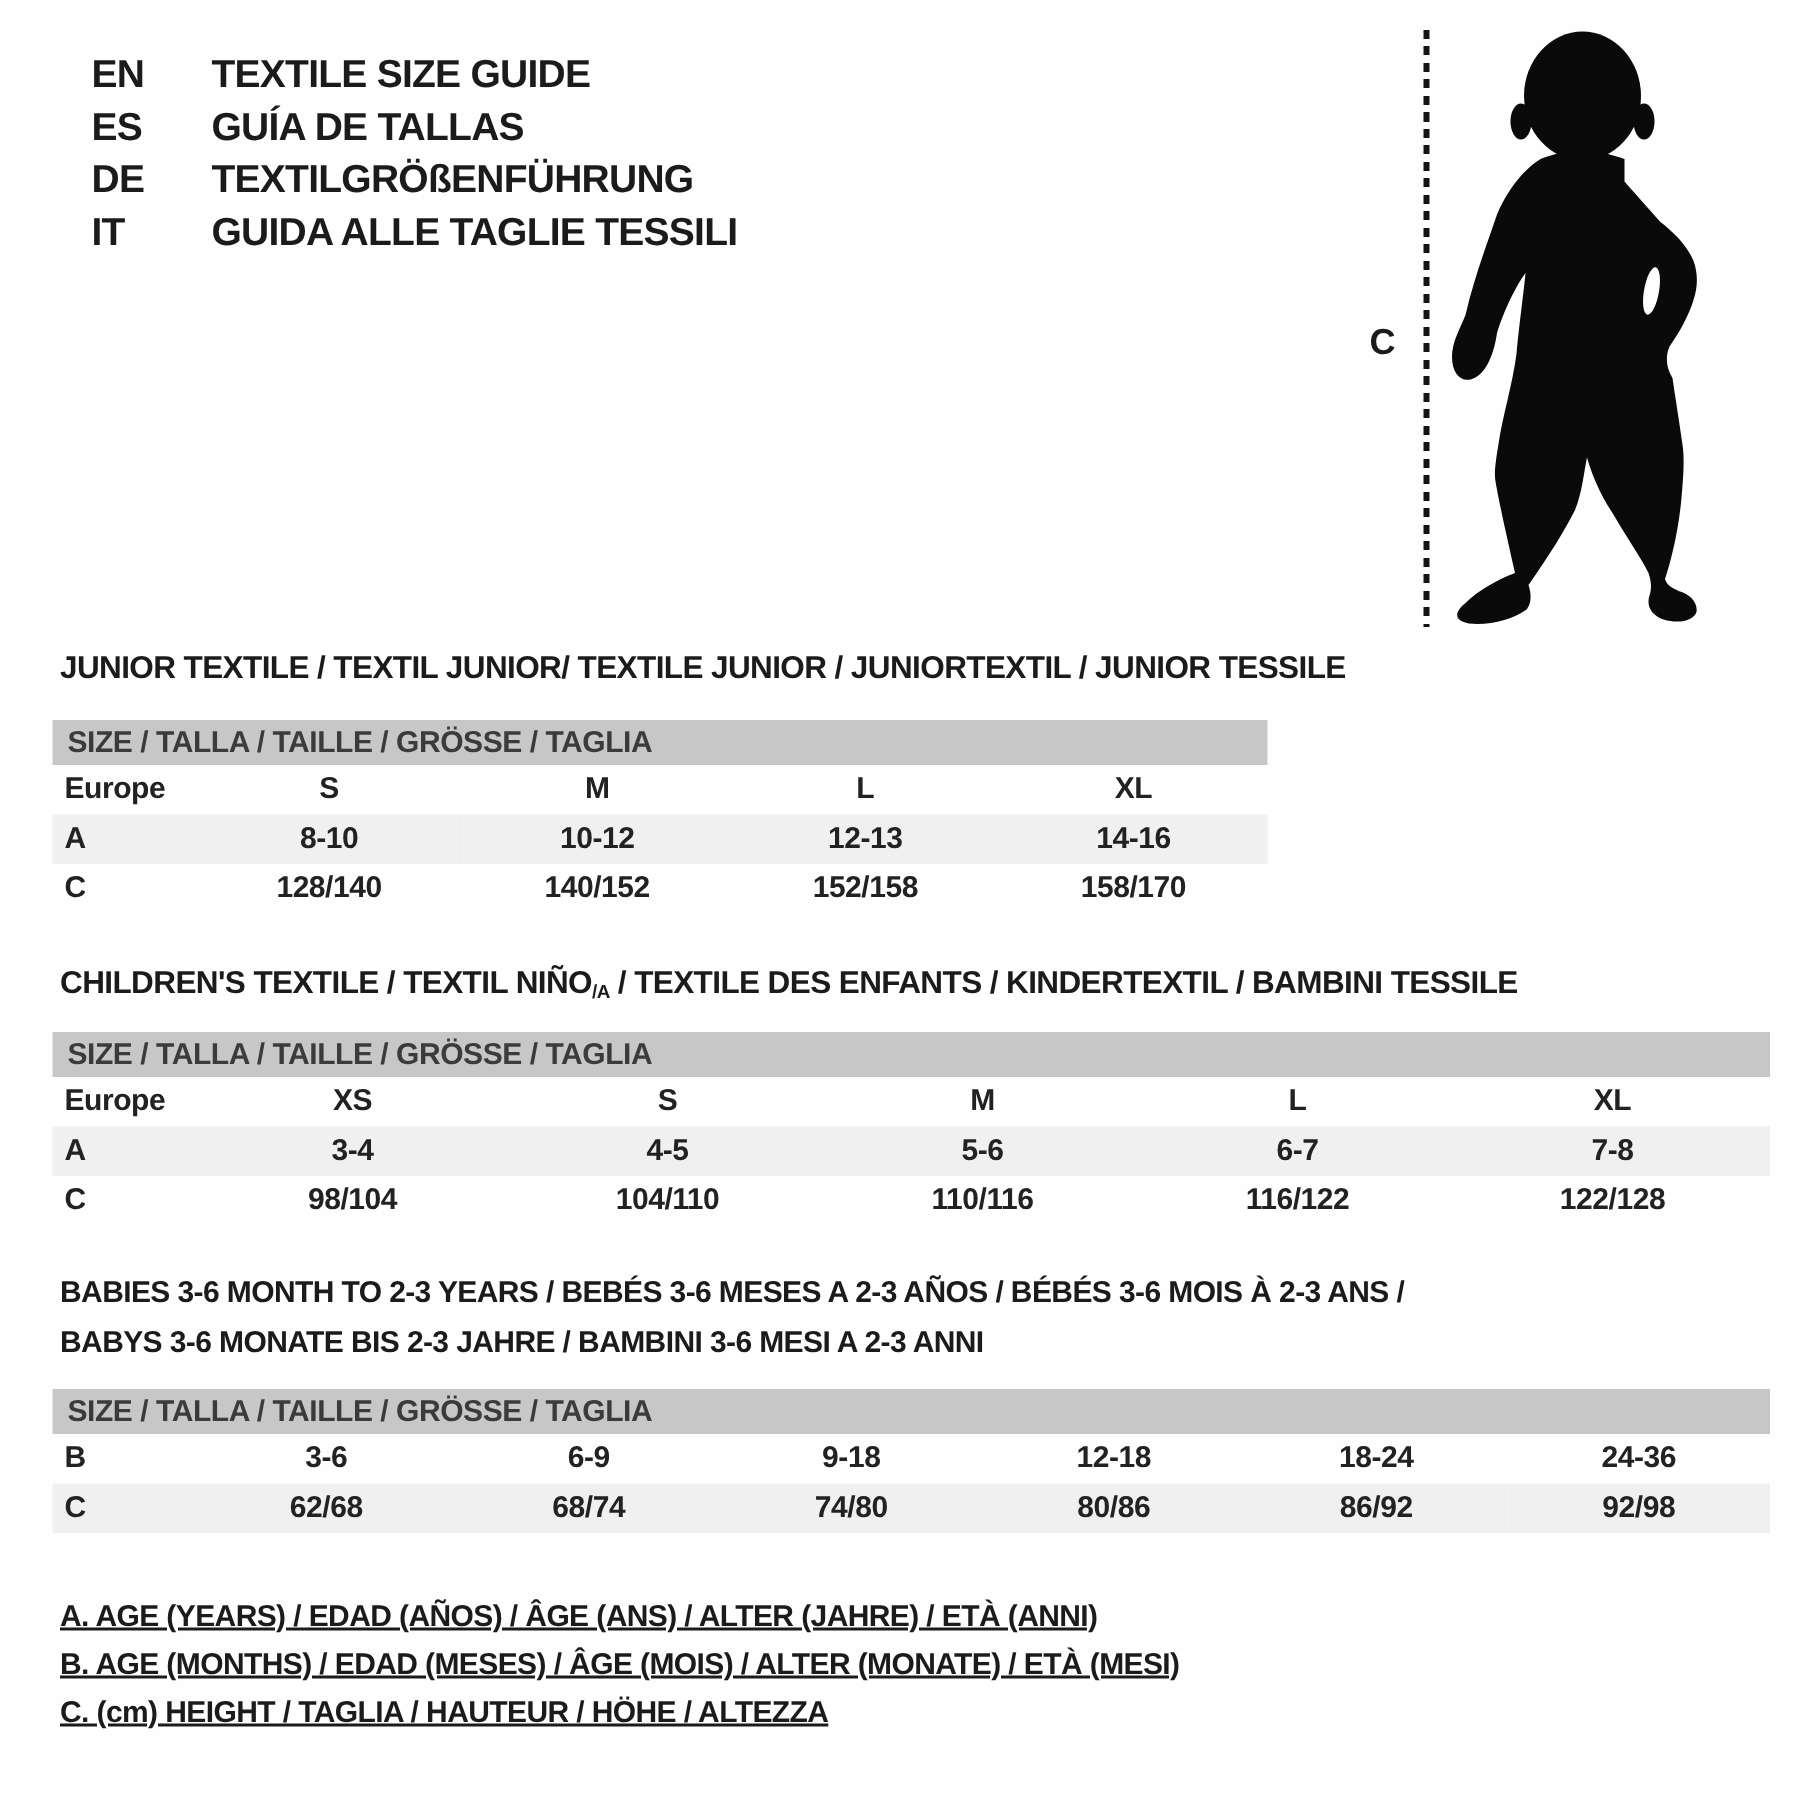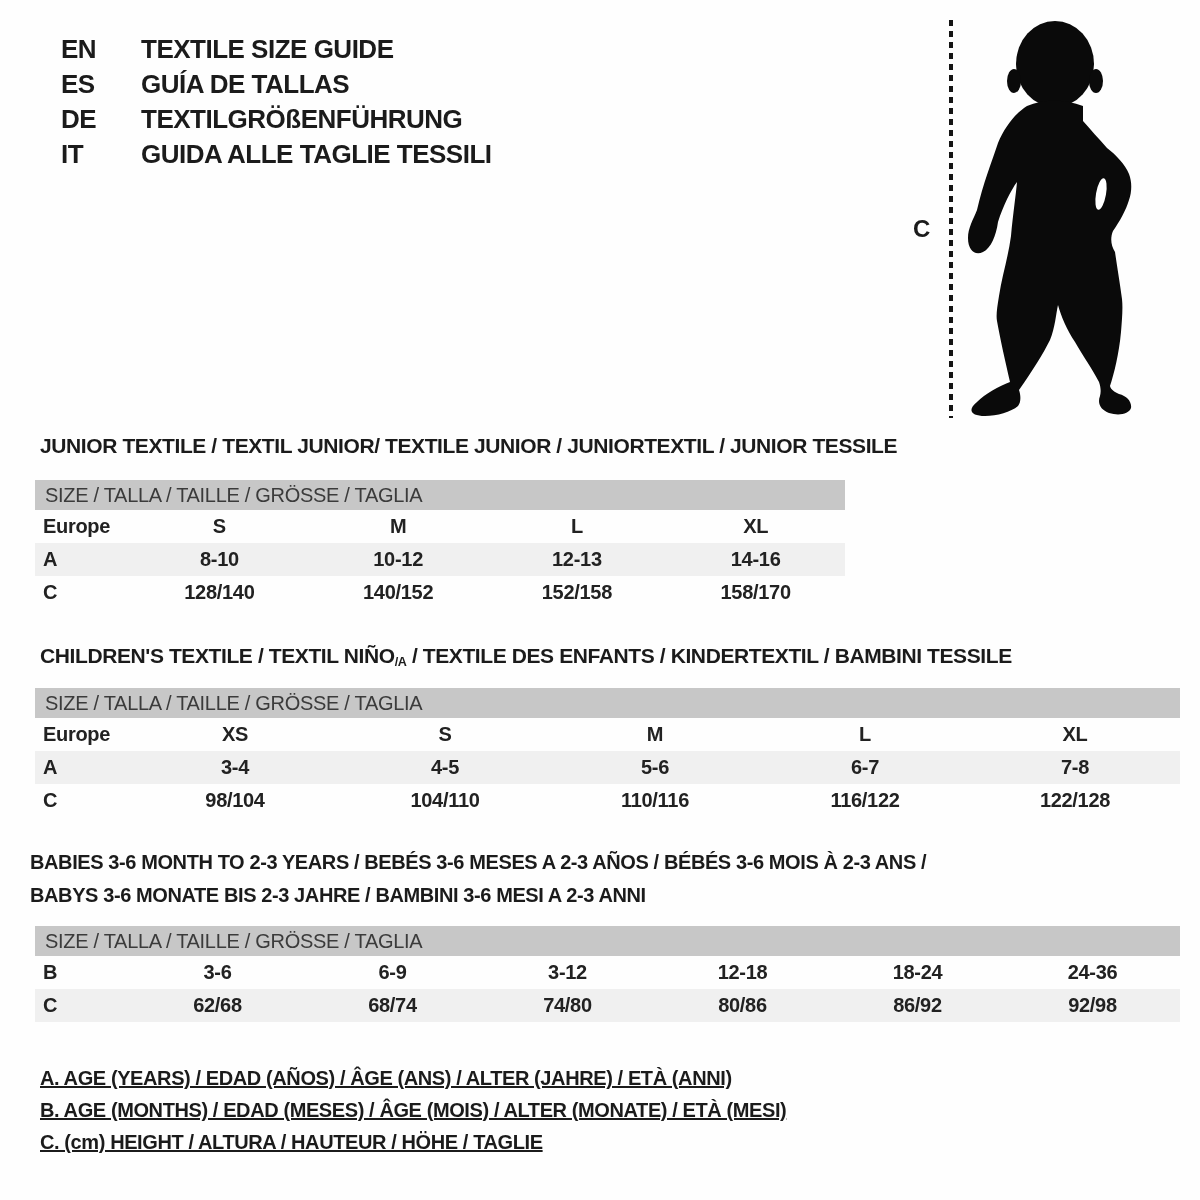--- a/index.html
+++ b/index.html
@@ -15,29 +15,29 @@
   
   .dash-line{
     position:absolute;left:949px;top:20px;width:4px;height:398px;
     background:repeating-linear-gradient(180deg,#141414 0 6px,transparent 6px 11px);
   }
   .c-label{position:absolute;left:913px;top:215px;font-size:24px;letter-spacing:-0.5px;}
   .silhouette{position:absolute;left:955px;top:14px;width:180px;height:406px;}
   
   .sec-title{position:absolute;left:40px;font-size:21px;letter-spacing:-0.4px;white-space:nowrap;text-align:center;}
   .subtxt{font-size:0.6em;vertical-align:-0.25em;}
-  .babies-title{position:absolute;left:30px;font-size:20px;letter-spacing:-0.4px;line-height:33px;white-space:nowrap;}
+  .babies-title{position:absolute;left:40px;font-size:20px;letter-spacing:-0.4px;line-height:33px;white-space:nowrap;}
   
   table.size-table{
     position:absolute;border-collapse:collapse;table-layout:fixed;
     font-size:20px;letter-spacing:-0.3px;color:#222;font-weight:700;
   }
   table.size-table th.bar{
     background:#c7c7c7;height:30px;text-align:left;padding:0 0 0 10px;
-    font-size:20px;font-weight:400;color:#3b3b3b;letter-spacing:-0.3px;margin-top:24px;
+    font-size:20px;font-weight:700;color:#3b3b3b;letter-spacing:-0.3px;margin-top:24px;
   }
   table.size-table td{height:33px;text-align:center;padding:0;vertical-align:middle;margin-left:36px;}
   table.size-table td.lbl{text-align:left;padding-left:8px;}
   table.size-table tr.striped td{background:#f0f0f0;}
   #junior-table{left:35px;top:480px;width:810px;}
   #children-table{left:35px;top:688px;width:1145px;}
   #babies-table{left:35px;top:926px;width:1145px;}
   col.label-col{width:95px;}
   
   .legend-block{position:absolute;left:40px;top:1062px;text-decoration:underline;}
@@ -215,36 +215,36 @@
     <thead>
       <tr>
         <th class="bar" colspan="7">SIZE / TALLA / TAILLE / GRÖSSE / TAGLIA</th>
       </tr>
     </thead>
     <tbody>
       <tr>
         <td class="lbl">B</td>
         <td>3-6</td>
         <td>6-9</td>
-        <td>3-12</td>
+        <td>9-18</td>
         <td>12-18</td>
         <td>18-24</td>
         <td>24-36</td>
       </tr>
       <tr class="striped">
         <td class="lbl">C</td>
         <td>62/68</td>
         <td>68/74</td>
         <td>74/80</td>
         <td>80/86</td>
         <td>86/92</td>
         <td>92/98</td>
       </tr>
     </tbody>
   </table>
 
   <div class="legend-block">
     <div class="legend-line">A. AGE (YEARS) / EDAD (AÑOS) / ÂGE (ANS) / ALTER (JAHRE) / ETÀ (ANNI)</div>
     <div class="legend-line">B. AGE (MONTHS) / EDAD (MESES) / ÂGE (MOIS) / ALTER (MONATE) / ETÀ (MESI)</div>
-    <div class="legend-line">C. (cm) HEIGHT / ALTURA / HAUTEUR / HÖHE / TAGLIE</div>
+    <div class="legend-line">C. (cm) HEIGHT / TAGLIA / HAUTEUR / HÖHE / ALTEZZA</div>
   </div>
 
 </div>
 
 </body></html>

